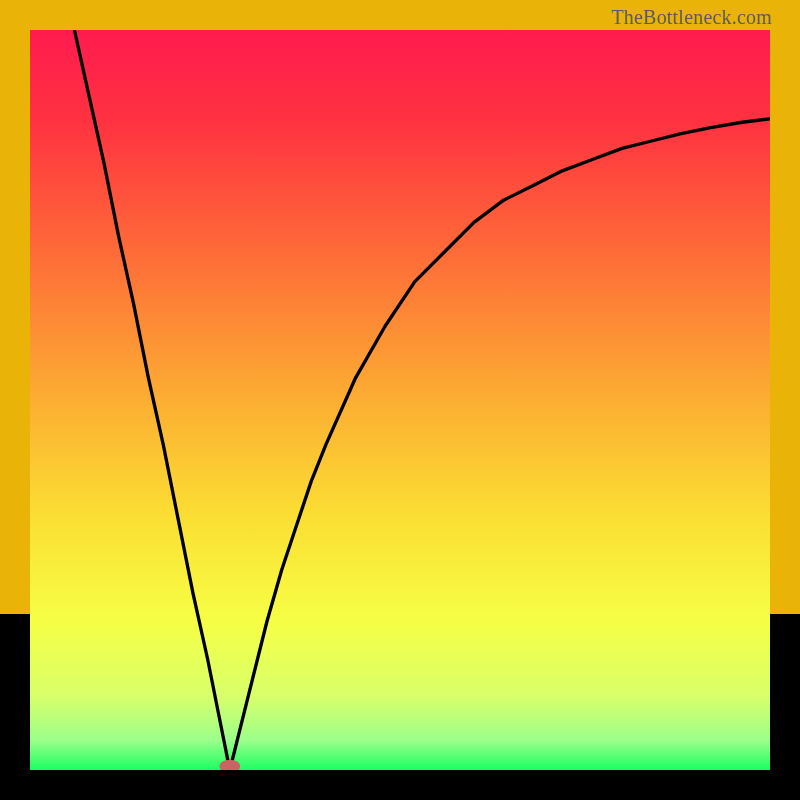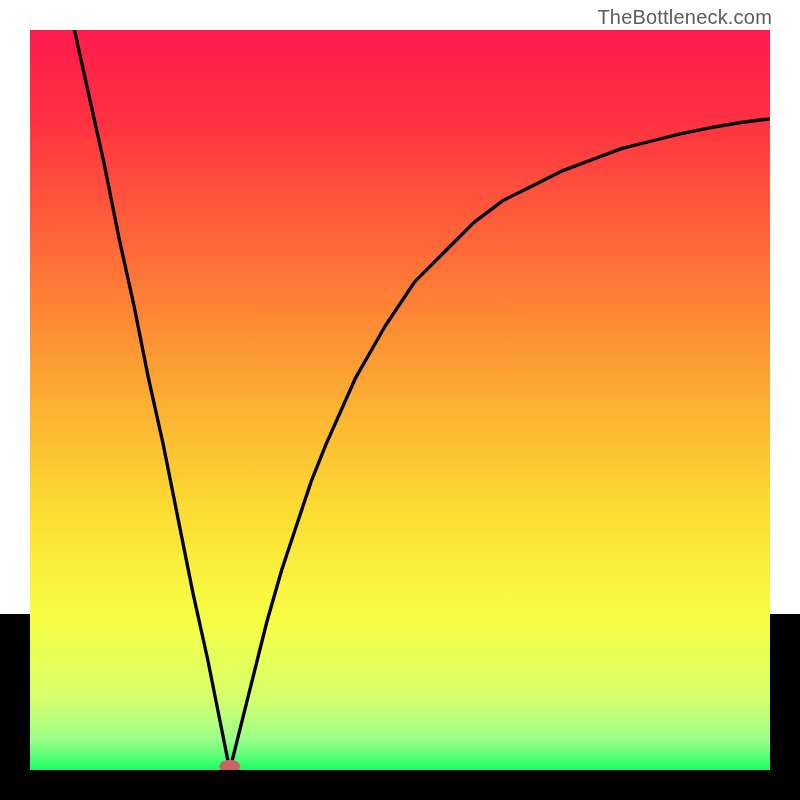--- a/index.html
+++ b/index.html
@@ -8,21 +8,22 @@
     width: 800px;
     height: 800px;
     background: #000;
     overflow: hidden;
     font-family: Arial, Helvetica, sans-serif;
   }
   .frame {
     position: relative;
     width: 800px;
     height: 614px;
-    background: #ffffff;
+    background: #eab308;
+    font-family: Liberation Serif, serif;
   }
   .plot-area {
     position: absolute;
     left: 30px;
     top: 30px;
     width: 740px;
     height: 740px;
   }
   .plot-area svg {
     display: block;

